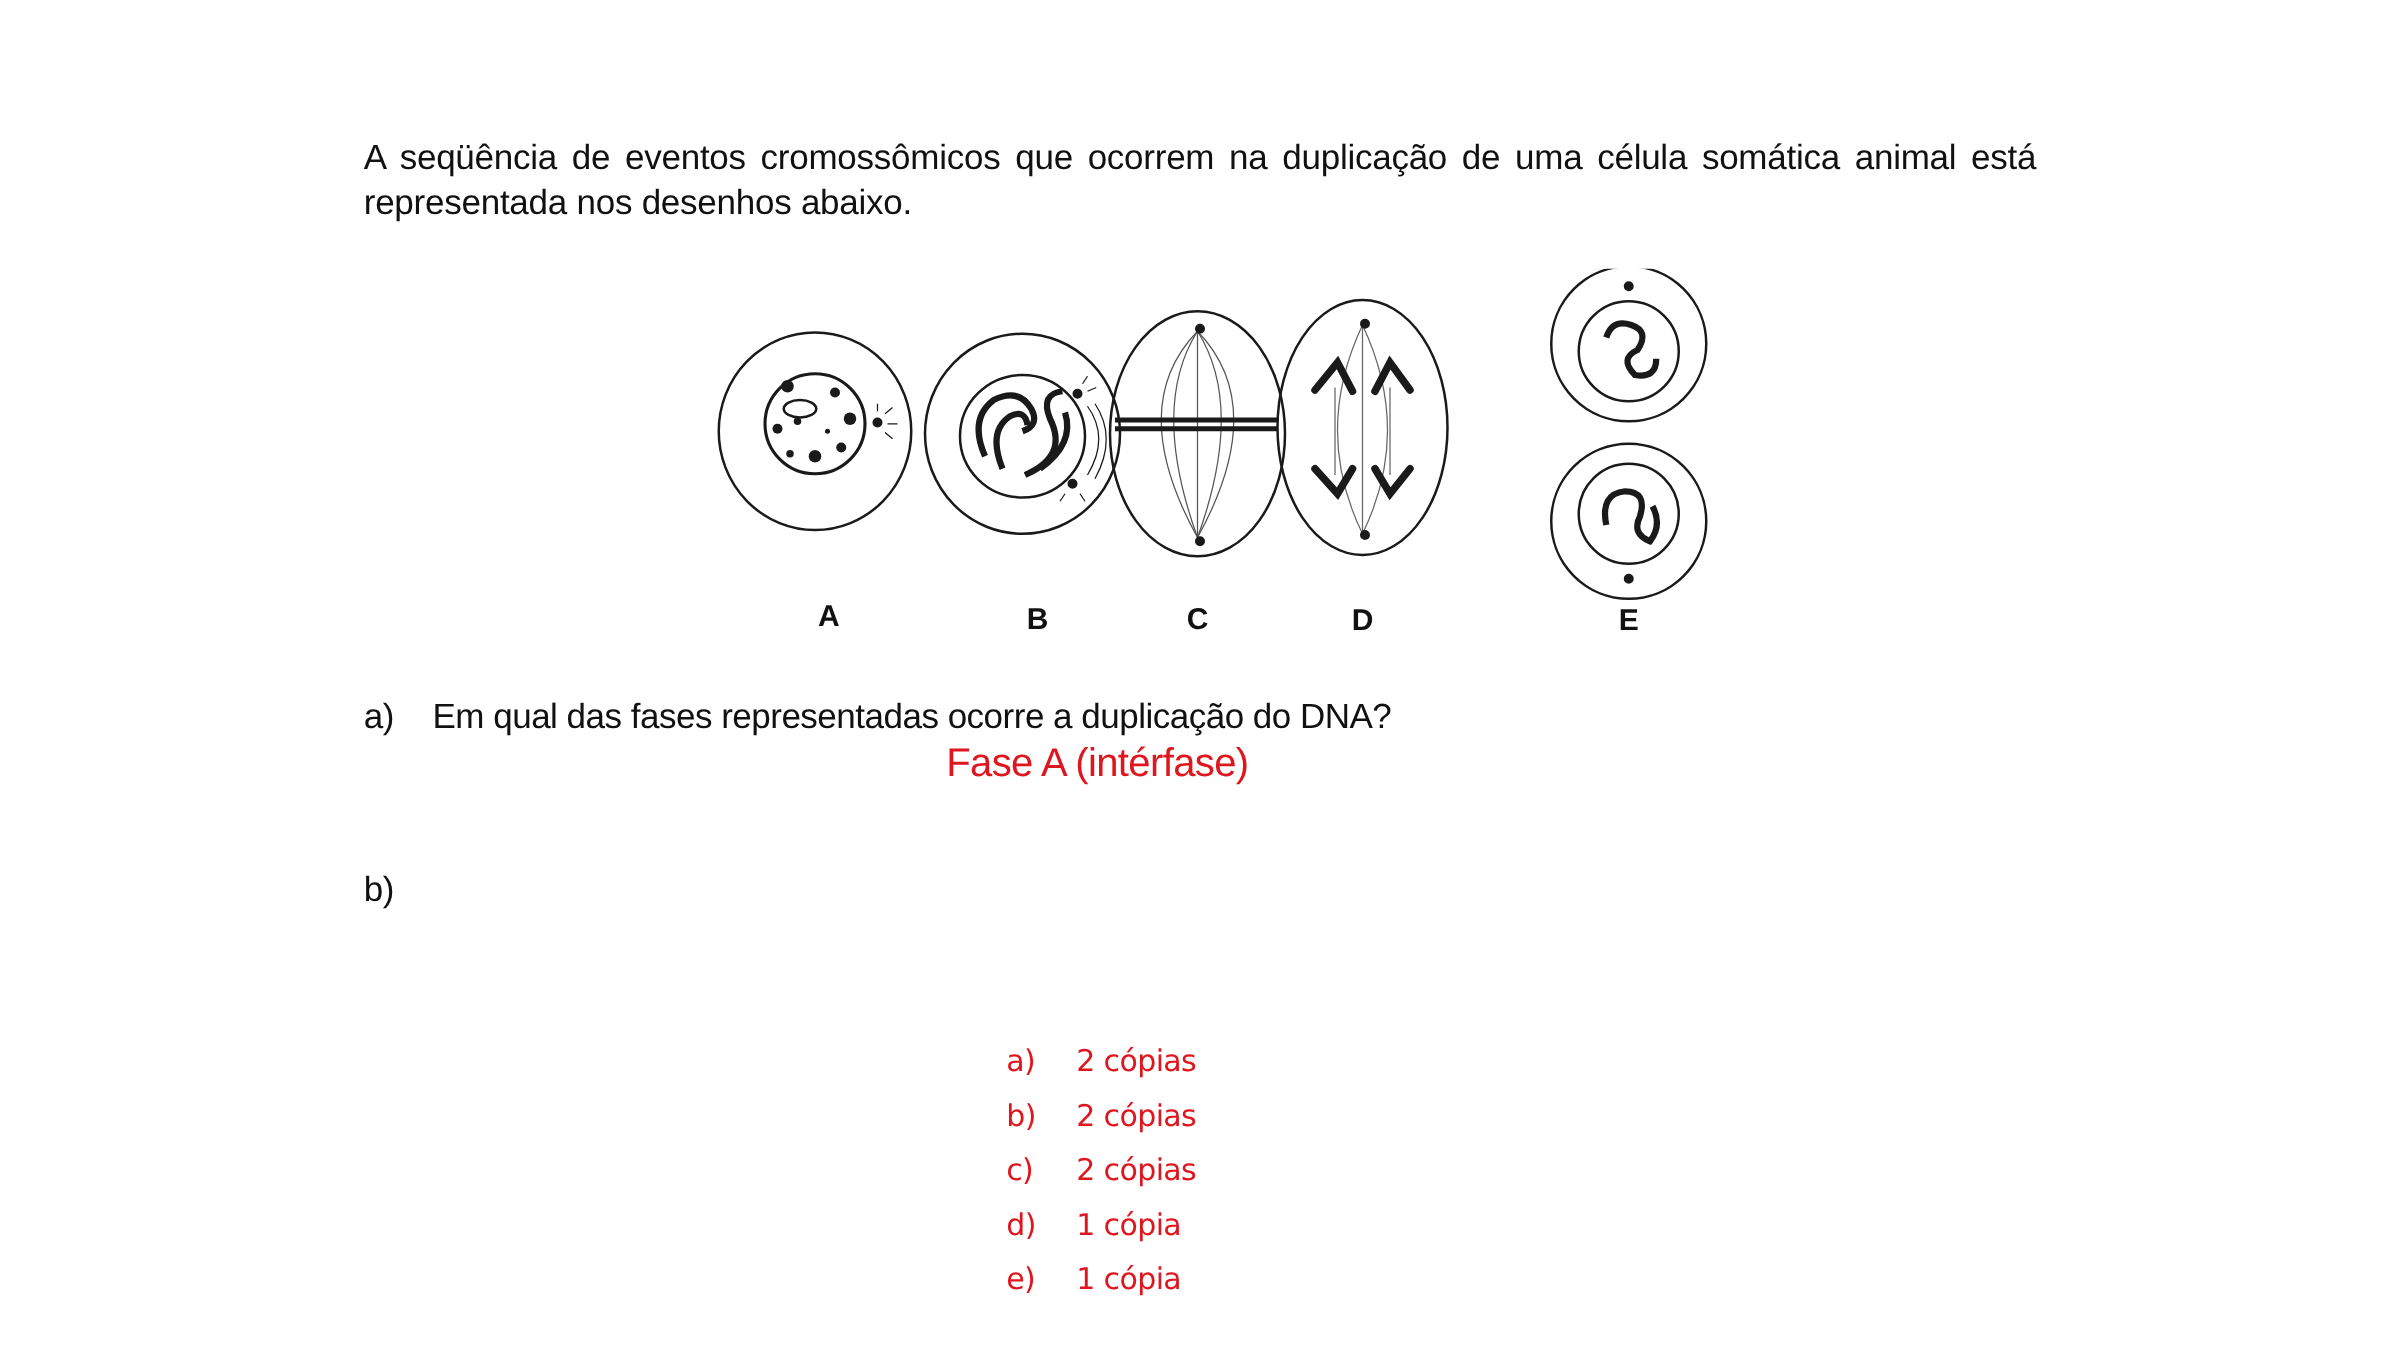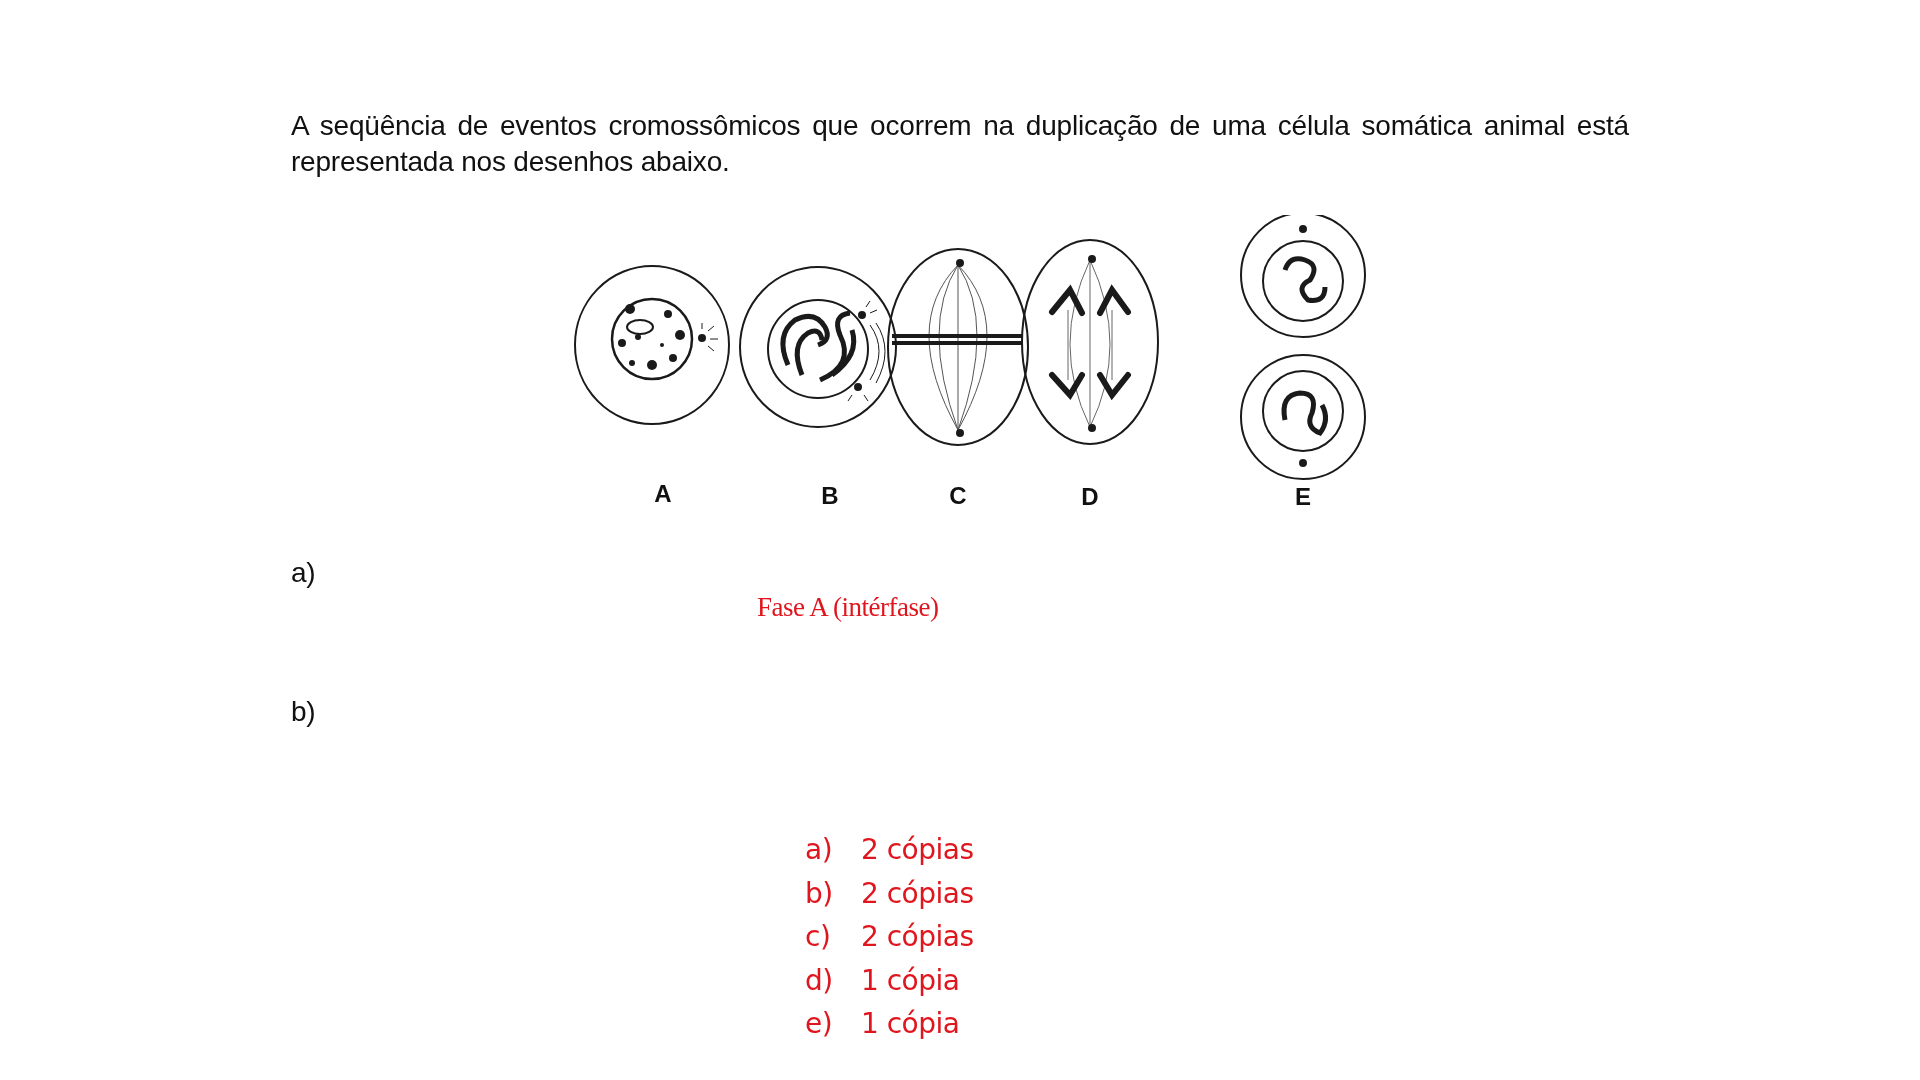--- a/index.html
+++ b/index.html
@@ -6,23 +6,23 @@
   body { width:1920px; height:1080px; position:relative; overflow:hidden; font-family:"Liberation Sans", sans-serif; color:#111; }
   .intro { position:absolute; left:291px; top:108px; width:1338px; font-size:28px; line-height:36px; text-align:justify; text-align-last:left; letter-spacing:-0.2px; }
   .figure { position:absolute; left:570px; top:215px; width:810px; height:310px; }
   .fig-label { position:absolute; font-size:24px; font-weight:bold; transform:translateX(-50%); }
   .q { position:absolute; left:291px; font-size:28px; line-height:35px; letter-spacing:-0.4px; }
   .q .num { position:absolute; left:0; top:0; }
   .q .txt { position:absolute; left:55px; top:0; white-space:nowrap; }
   .q-a { top:555px; width:1300px; height:40px; }
   .q-b { top:694px; width:1340px; height:75px; }
   .q-b .txt { width:1285px; white-space:normal; text-align:justify; text-align-last:left; }
-  .answer { position:absolute; color:#e0161e; font-family:Liberation Serif, serif; font-size:27px; letter-spacing:-0.5px; }
+  .answer { position:absolute; color:#e0161e; font-family:Liberation Sans, sans-serif; font-size:32px; letter-spacing:-0.5px; }
   .answer-a { left:757px; top:592px; }
-  .answers-b { position:absolute; left:805px; top:828px; color:#e0161e; font-family:"DejaVu Sans", sans-serif; font-size:28px; letter-spacing:-0.5px; }
+  .answers-b { position:absolute; left:805px; top:828px; color:#e0161e; font-family:"DejaVu Sans", sans-serif; font-size:24px; letter-spacing:-0.5px; }
   .answers-b .row { height:43.5px; line-height:43.5px; position:relative; }
   .answers-b .lbl { display:inline-block; width:56px; }
 </style>
 </head>
 <body>
 
 <div class="intro">A seqüência de eventos cromossômicos que ocorrem na duplicação de uma célula somática animal está representada nos desenhos abaixo.</div>
 
 <div class="figure">
   <svg width="810" height="310" viewBox="0 0 810 310" xmlns="http://www.w3.org/2000/svg">
@@ -123,20 +123,21 @@
   </svg>
   <span class="fig-label" style="left:93px; top:265px;">A</span>
   <span class="fig-label" style="left:260px; top:267px;">B</span>
   <span class="fig-label" style="left:388px; top:267px;">C</span>
   <span class="fig-label" style="left:520px; top:268px;">D</span>
   <span class="fig-label" style="left:733px; top:268px;">E</span>
 </div>
 
 <div class="q q-a">
   <span class="num">a)</span>
+  <span class="txt">Em qual das fases representadas ocorre a duplicação do DNA?</span>
 </div>
 <div class="answer answer-a">Fase A (intérfase)</div>
 
 <div class="q q-b">
   <span class="num">b)</span>
 </div>
 
 <div class="answers-b">
   <div class="row">
     <span class="lbl">a)</span><span>2 cópias</span>

